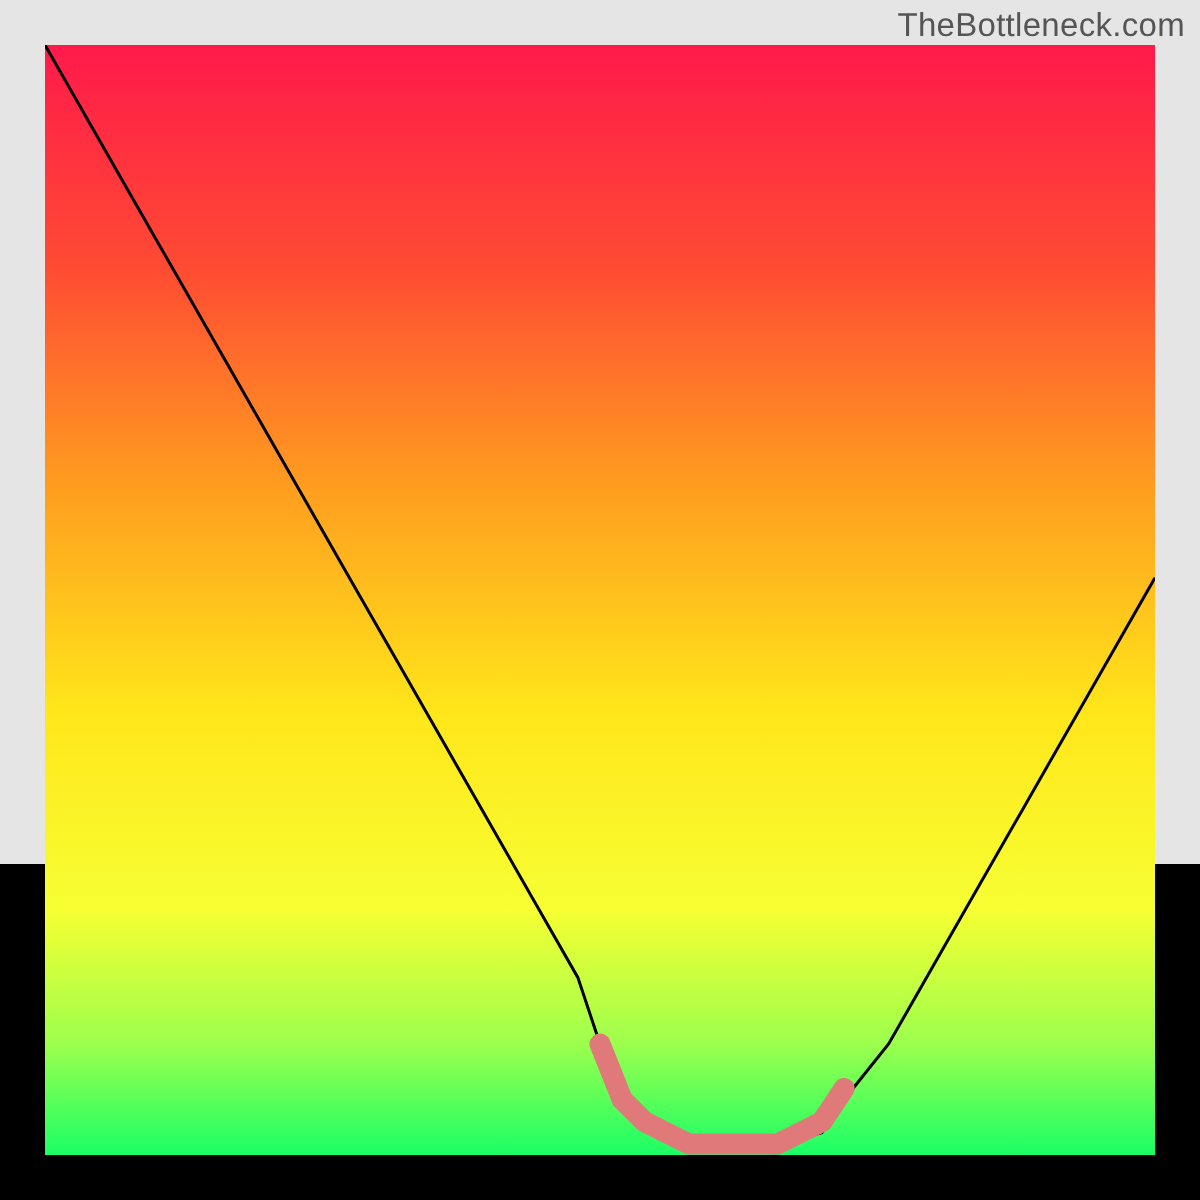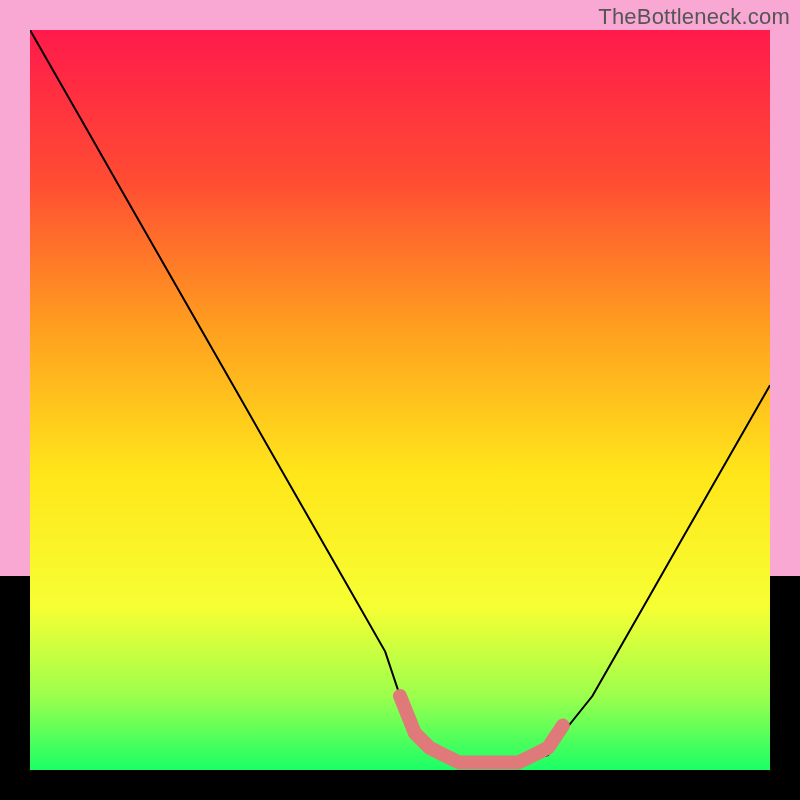--- a/index.html
+++ b/index.html
@@ -8,21 +8,21 @@
     width: 800px;
     height: 800px;
     background: #000;
     overflow: hidden;
     font-family: Arial, Helvetica, sans-serif;
   }
   .frame {
     position: relative;
     width: 800px;
     height: 576px;
-    background: #f9a8d4;
+    background: #e5e5e5;
   }
   .watermark {
     position: absolute;
     top: 4px;
     right: 10px;
     color: #555;
     font-size: 22px;
     font-weight: 500;
     letter-spacing: 0.2px;
     z-index: 10;

